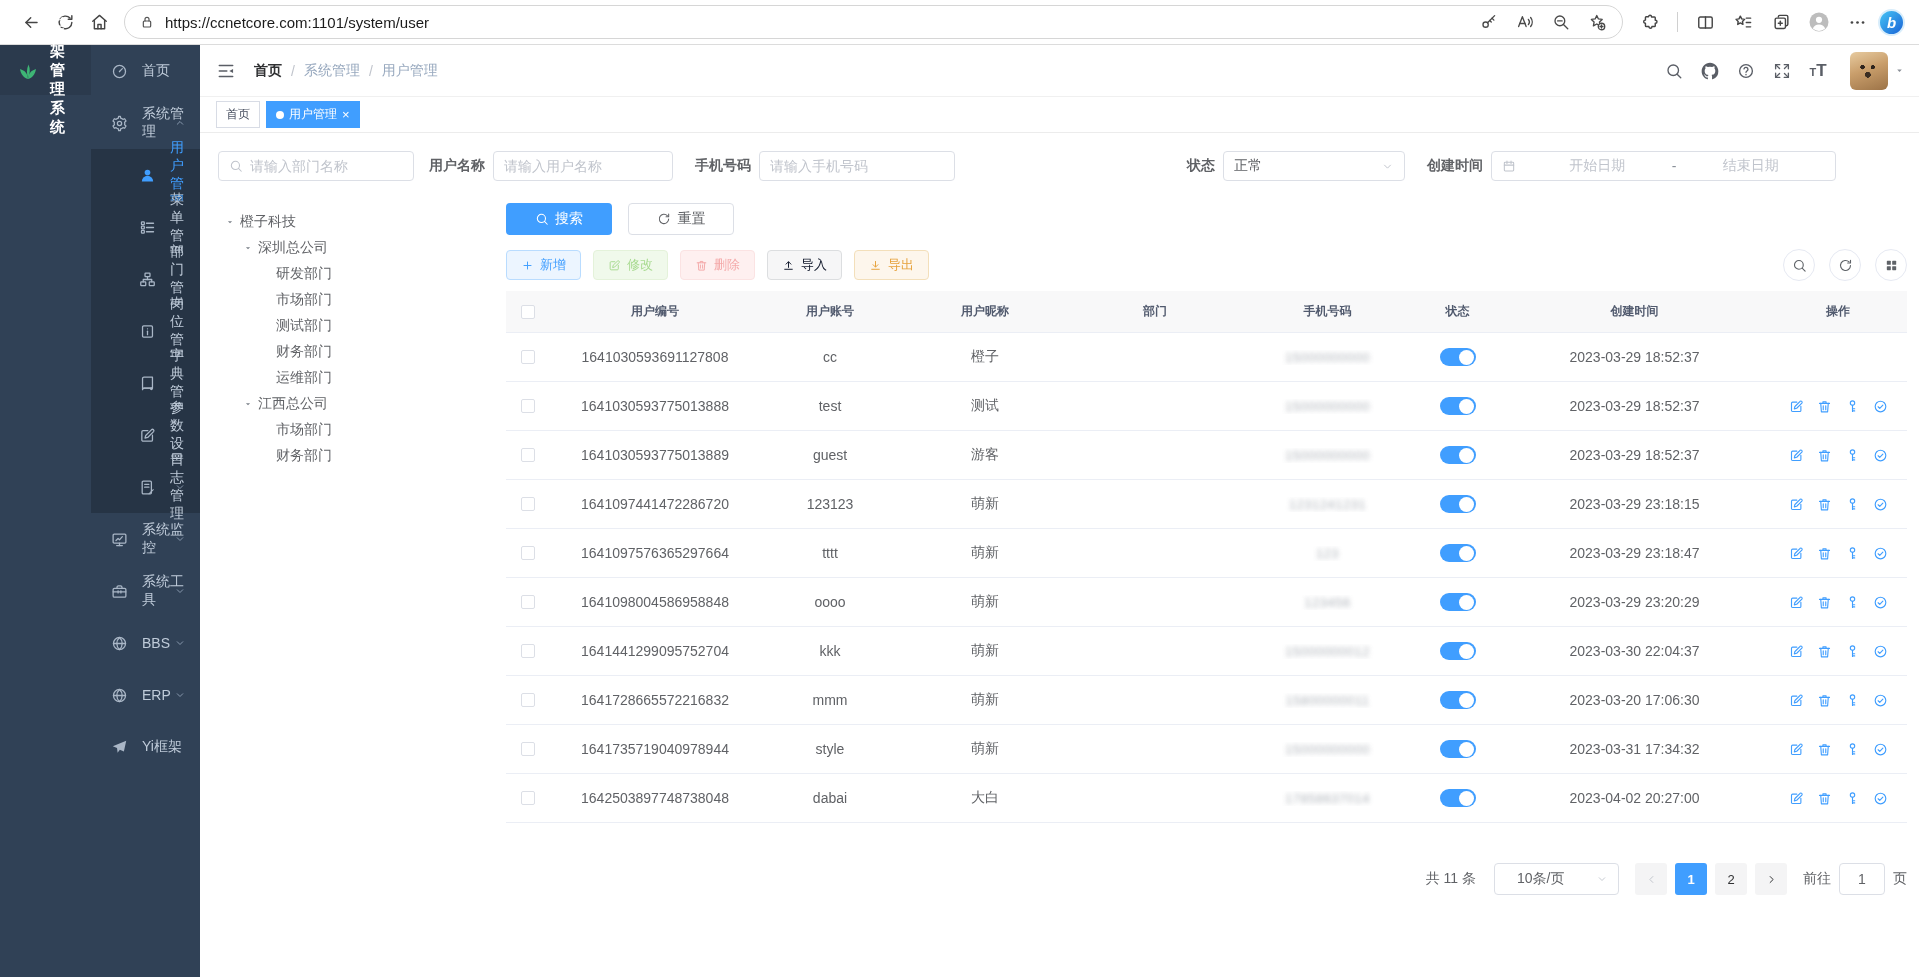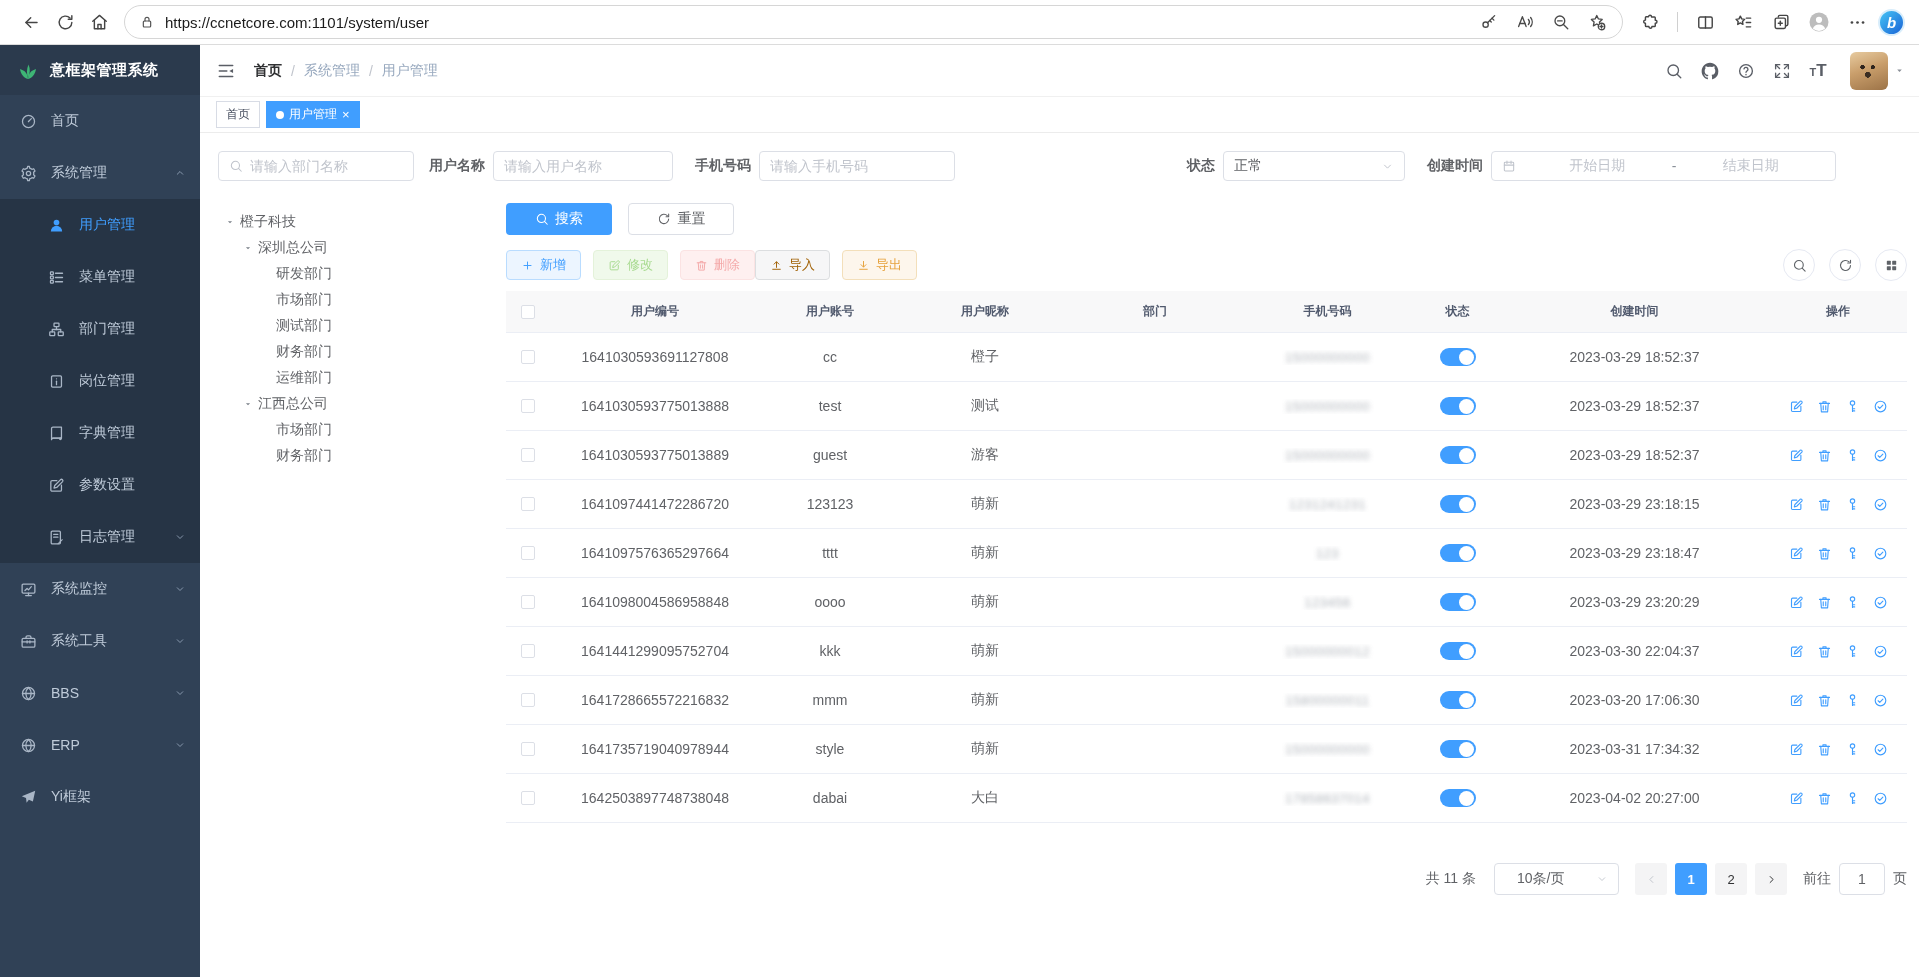--- a/index.html
+++ b/index.html
@@ -14,21 +14,21 @@
   .url-pill { flex:1; height:34px; margin:0 10px 0 8px; border:1px solid #d6d6d6; border-radius:17px; display:flex; align-items:center; padding:0 10px 0 14px; background:#fff; }
   .url-pill .lock { color:#555; font-size:16px; margin-right:10px; }
   .url-text { flex:1; font-size:15px; color:#1b1b1b; white-space:nowrap; overflow:hidden; }
   .pill-ic { width:30px; height:30px; display:flex; align-items:center; justify-content:center; color:#4a4a4a; font-size:18px; margin-left:6px; cursor:pointer; }
   .b-right { display:flex; align-items:center; gap:4px; }
   .b-divider { width:1px; height:20px; background:#d0d0d0; margin:0 6px; }
   .copilot { width:27px; height:27px; border-radius:50%; background:linear-gradient(135deg,#45c4f5,#1a63d6); border:2px solid #d8edfb; color:#fff; font-weight:bold; font-style:italic; font-size:15px; display:flex; align-items:center; justify-content:center; cursor:pointer; }
 
   
   .app { display:flex; height:932px; }
-  .sidebar { width:200px; background:#304156; flex-shrink:0; display:flex; flex-direction:column; }
+  .sidebar { width:200px; background:#304156; flex-shrink:0; display:flex; }
   .logo-row { height:50px; display:flex; align-items:center; padding:0 16px; gap:10px; background:#2b3a4d; }
   .logo-ic { font-size:24px; display:inline-flex; }
   .logo-title { color:#fff; font-size:15px; font-weight:bold; letter-spacing:.5px; }
   .menu { flex:1; }
   .menu-item { height:52px; display:flex; align-items:center; padding:0 16px 0 20px; color:#bfcbd9; font-size:14px; cursor:pointer; position:relative; }
   .menu-item .mi-ic { font-size:17px; margin-right:14px; color:#a9b6c6; }
   .menu-item.sub { background:#263445; padding-left:48px; }
   .menu-item.active { color:#409eff; }
   .menu-item.active .mi-ic { color:#409eff; }
   .mi-arrow { position:absolute; right:14px; font-size:12px; color:#90a0b5; }
@@ -82,21 +82,21 @@
 
   .table-col { flex:1; min-width:0; }
   .btn { height:32px; border-radius:4px; font-size:14px; display:inline-flex; align-items:center; justify-content:center; gap:6px; cursor:pointer; border:1px solid transparent; padding:0 28px; }
   .btn-search { background:#409eff; color:#fff; }
   .btn-reset { background:#fff; color:#606266; border-color:#dcdfe6; margin-left:12px; }
   .toolbar { display:flex; align-items:center; margin-top:14px; }
   .btn-sm { height:30px; font-size:13px; padding:0 14px; border-radius:4px; display:inline-flex; align-items:center; gap:6px; cursor:pointer; border:1px solid transparent; }
   .btn-add { background:#ecf5ff; border-color:#b9dcff; color:#409eff; }
   .btn-edit { background:#f0f9eb; border-color:#e4f2da; color:#a8da90; margin-left:12px; }
   .btn-del { background:#fef0f0; border-color:#fbe3e3; color:#f4a9a9; margin-left:12px; }
-  .btn-imp { background:#f6f6f7; border-color:#dcdee0; color:#a16207; }
+  .btn-imp { background:#f6f6f7; border-color:#dcdee0; color:#0f172a; margin-left:12px; }
   .btn-exp { background:#fdf6ec; border-color:#f3dfba; color:#e6a23c; margin-left:12px; }
   .tool-right { margin-left:auto; display:flex; gap:14px; }
   .circle-btn { width:32px; height:32px; border-radius:50%; border:1px solid #e6e9f2; display:flex; align-items:center; justify-content:center; color:#5f6368; font-size:15px; cursor:pointer; background:#fff; }
 
   .table { margin-top:10px; }
   .t-head { display:flex; background:#f8f8f9; height:42px; align-items:center; border-bottom:1px solid #ebeef5; }
   .t-head .cell { font-weight:bold; color:#515a6e; font-size:12px; }
   .t-row { display:flex; height:49px; align-items:center; border-bottom:1px solid #ebeef5; }
   .cell { display:flex; align-items:center; justify-content:center; font-size:14px; color:#606266; overflow:hidden; }
   .c0{width:44px}.c1{width:210px}.c2{width:140px}.c3{width:170px}.c4{width:170px}

